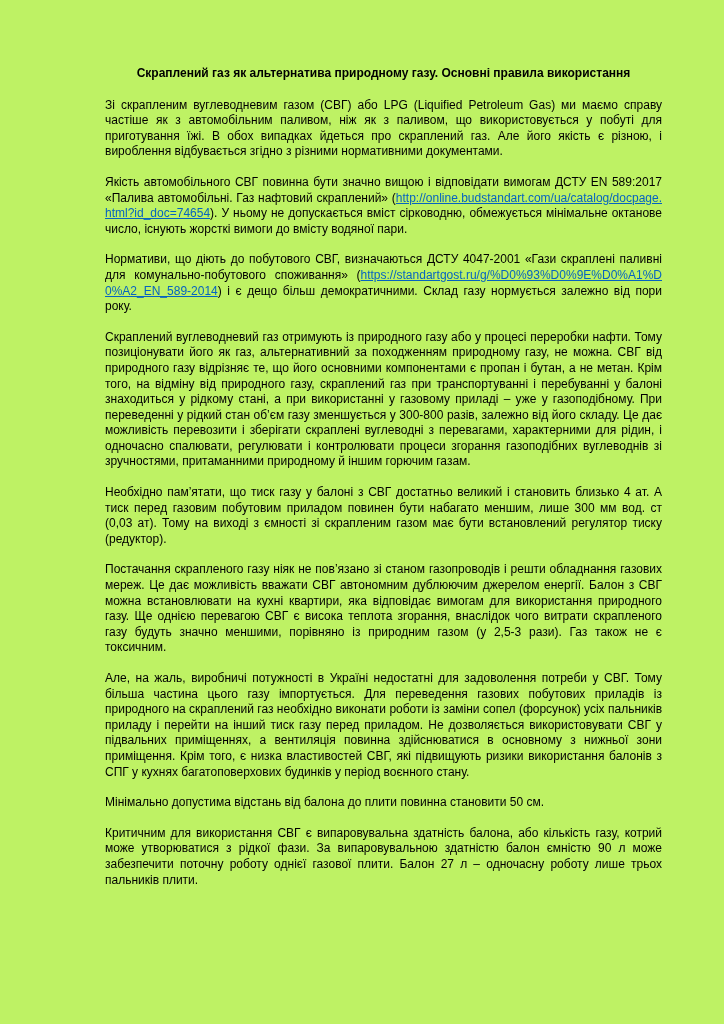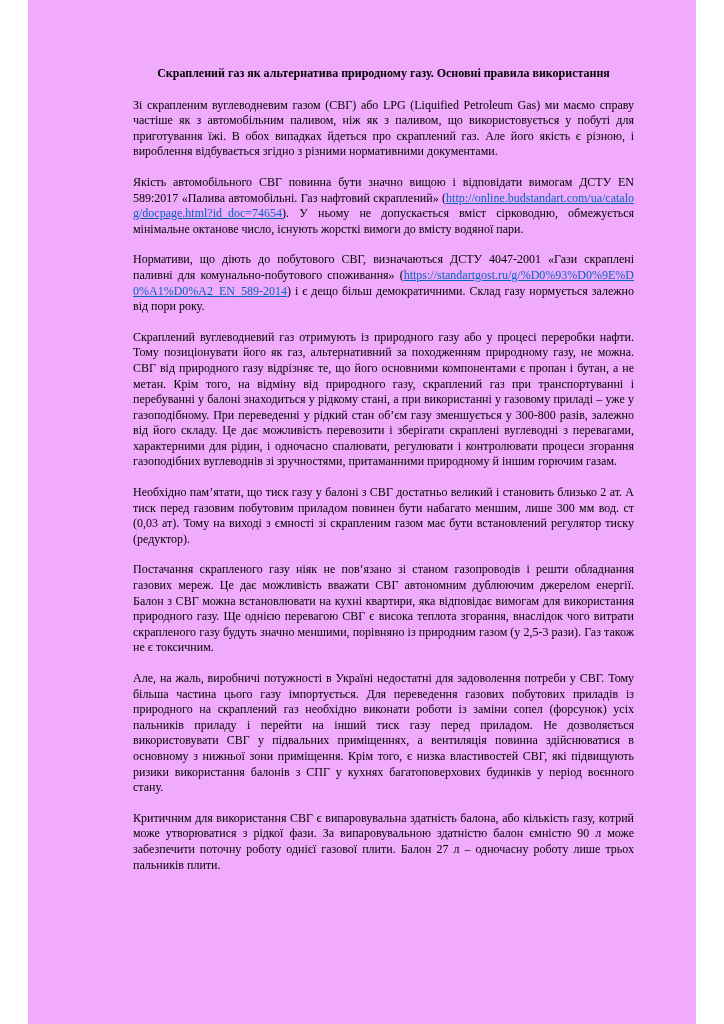--- a/index.html
+++ b/index.html
@@ -2,27 +2,27 @@
 <html style="--link-color: #0563c1;"><head>
 <meta charset="utf-8">
 <style>
   html, body {
     margin: 0;
     padding: 0;
     background: #ffffff;
   }
   .page {
     position: relative;
-    width: 668px;
+    width: 724px;
     height: 1024px;
     margin: 0 auto;
-    background: #f0abfc;
+    background: #bef264;
     box-sizing: border-box;
     padding: 66px 62px 40px 105px;
-    font-family: Liberation Serif, serif;
+    font-family: Liberation Sans, sans-serif;
     font-size: 12px;
     line-height: 1.3;
     color: #000000;
     overflow: hidden;
   }
   .title {
     font-size: 12px;
     font-weight: bold;
     text-align: center;
     margin: 0 0 16px 0;
@@ -46,18 +46,19 @@
 </head>
 <body>
 
 <div class="page">
   <div class="title">Скраплений газ як альтернатива природному газу. Основні правила використання</div>
   <div id="paragraphs">
       <p class="para">Зі скрапленим вуглеводневим газом (СВГ) або LPG (Liquified Petroleum Gas) ми маємо справу частіше як з автомобільним паливом, ніж як з паливом, що використовується у побуті для приготування їжі. В обох випадках йдеться про скраплений газ. Але його якість є різною, і вироблення відбувається згідно з різними нормативними документами.</p>
       <p class="para">Якість автомобільного СВГ повинна бути значно вищою і відповідати вимогам ДСТУ EN 589:2017 «Палива автомобільні. Газ нафтовий скраплений» (<a href="#">http://online.budstandart.com/ua/catalog/docpage.html?id_doc=74654</a>). У ньому не допускається вміст сірководню, обмежується мінімальне октанове число, існують жорсткі вимоги до вмісту водяної пари.</p>
       <p class="para">Нормативи, що діють до побутового СВГ, визначаються ДСТУ 4047-2001 «Гази скраплені паливні для комунально-побутового споживання» (<a href="#">https://standartgost.ru/g/%D0%93%D0%9E%D0%A1%D0%A2_EN_589-2014</a>) і є дещо більш демократичними. Склад газу нормується залежно від пори року.</p>
       <p class="para">Скраплений вуглеводневий газ отримують із природного газу або у процесі переробки нафти. Тому позиціонувати його як газ, альтернативний за походженням природному газу, не можна. СВГ від природного газу відрізняє те, що його основними компонентами є пропан і бутан, а не метан. Крім того, на відміну від природного газу, скраплений газ при транспортуванні і перебуванні у балоні знаходиться у рідкому стані, а при використанні у газовому приладі – уже у газоподібному. При переведенні у рідкий стан об’єм газу зменшується у 300-800 разів, залежно від його складу. Це дає можливість перевозити і зберігати скраплені вуглеводні з перевагами, характерними для рідин, і одночасно спалювати, регулювати і контролювати процеси згорання газоподібних вуглеводнів зі зручностями, притаманними природному й іншим горючим газам.</p>
-      <p class="para">Необхідно пам’ятати, що тиск газу у балоні з СВГ достатньо великий і становить близько 2 ат. А тиск перед газовим побутовим приладом повинен бути набагато меншим, лише 300 мм вод. ст (0,03 ат). Тому на виході з ємності зі скрапленим газом має бути встановлений регулятор тиску (редуктор).</p>
+      <p class="para">Необхідно пам’ятати, що тиск газу у балоні з СВГ достатньо великий і становить близько 4 ат. А тиск перед газовим побутовим приладом повинен бути набагато меншим, лише 300 мм вод. ст (0,03 ат). Тому на виході з ємності зі скрапленим газом має бути встановлений регулятор тиску (редуктор).</p>
       <p class="para">Постачання скрапленого газу ніяк не пов’язано зі станом газопроводів і решти обладнання газових мереж. Це дає можливість вважати СВГ автономним дублюючим джерелом енергії. Балон з СВГ можна встановлювати на кухні квартири, яка відповідає вимогам для використання природного газу. Ще однією перевагою СВГ є висока теплота згорання, внаслідок чого витрати скрапленого газу будуть значно меншими, порівняно із природним газом (у 2,5-3 рази). Газ також не є токсичним.</p>
       <p class="para">Але, на жаль, виробничі потужності в Україні недостатні для задоволення потреби у СВГ. Тому більша частина цього газу імпортується. Для переведення газових побутових приладів із природного на скраплений газ необхідно виконати роботи із заміни сопел (форсунок) усіх пальників приладу і перейти на інший тиск газу перед приладом. Не дозволяється використовувати СВГ у підвальних приміщеннях, а вентиляція повинна здійснюватися в основному з нижньої зони приміщення. Крім того, є низка властивостей СВГ, які підвищують ризики використання балонів з СПГ у кухнях багатоповерхових будинків у період воєнного стану.</p>
+      <p class="para">Мінімально допустима відстань від балона до плити повинна становити 50 см.</p>
       <p class="para">Критичним для використання СВГ є випаровувальна здатність балона, або кількість газу, котрий може утворюватися з рідкої фази. За випаровувальною здатністю балон ємністю 90 л може забезпечити поточну роботу однієї газової плити. Балон 27 л – одночасну роботу лише трьох пальників плити.</p>
     </div>
 </div>
 
 </body></html>

